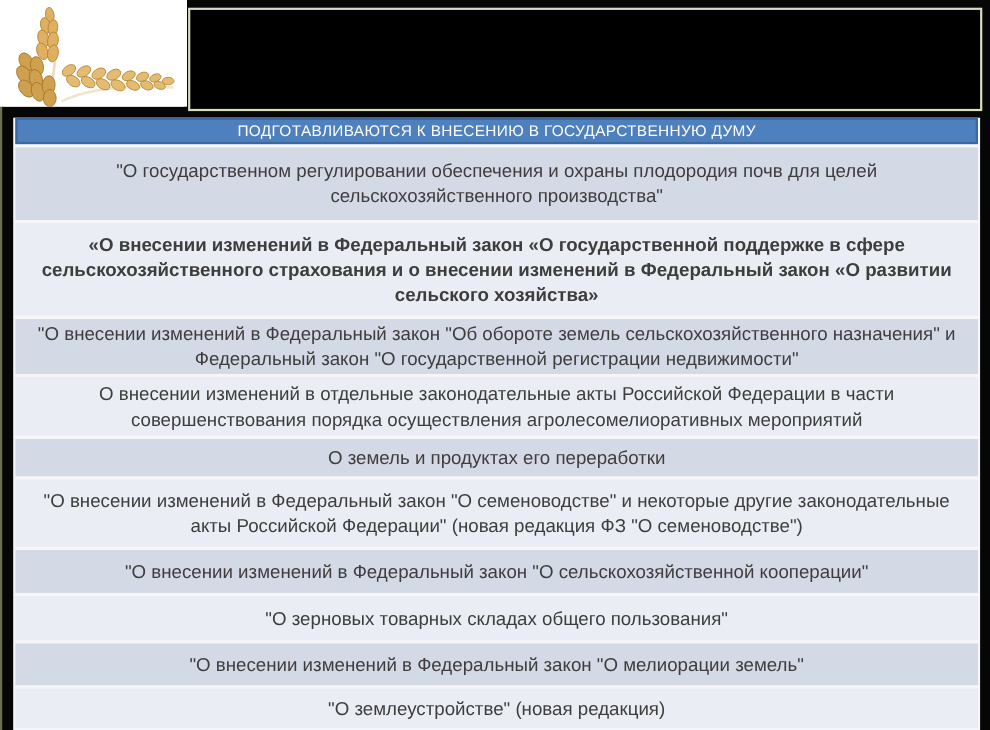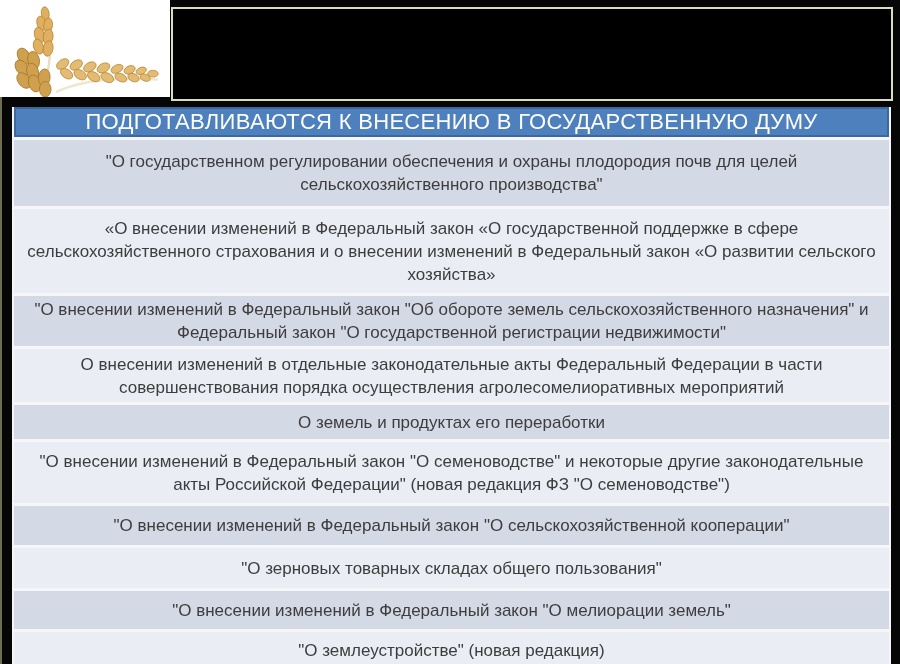--- a/index.html
+++ b/index.html
@@ -29,40 +29,40 @@
     position:absolute;left:12px;top:107px;width:875px;
     background:#f6f6f8;
     padding:0 2px 2px 2px;
   }
   .tbl-header{
     min-height:20px;
     background:#4d80bd;
     border:2px solid #3b689f;
     display:flex;align-items:center;justify-content:center;
     color:#fdfdfd;
-    font-size:22px;
+    font-size:14px;
     letter-spacing:.3px;
     margin-bottom:3px;
     text-align:center;
   }
   .tbl-row{
     display:flex;align-items:center;justify-content:center;
     text-align:center;
     color:#3d3d3d;
     font-size:17px;
     line-height:23px;
     padding:2px 12px;
     box-sizing:border-box;
     margin-bottom:3px;
   }
   .tbl-row:last-child{margin-bottom:0;}
   .row-dark{background:#d4d9e6;}
   .row-light{background:#eaedf4;}
   .r1{min-height:66px;}
-  .r2{min-height:84px;}
+  .r2{min-height:84px;font-weight:bold;}
   .r3{min-height:47px;}
   .r4{min-height:53px;}
   .r5{min-height:34px;}
   .r6{min-height:61px;}
   .r7{min-height:39px;}
   .r8{min-height:40px;}
   .r9{min-height:38px;}
   .r10{min-height:36px;}
 </style>
 </head>
@@ -118,20 +118,20 @@
   </svg>
 </div>
 
 <div class="title-box"></div>
 
 <div class="law-table">
   <div class="tbl-header">ПОДГОТАВЛИВАЮТСЯ К ВНЕСЕНИЮ В ГОСУДАРСТВЕННУЮ ДУМУ</div>
   <div class="tbl-row row-dark r1">"О государственном регулировании обеспечения и охраны плодородия почв для целей сельскохозяйственного производства"</div>
   <div class="tbl-row row-light r2">«О внесении изменений в Федеральный закон «О государственной поддержке в сфере сельскохозяйственного страхования и о внесении изменений в Федеральный закон «О развитии сельского хозяйства»</div>
   <div class="tbl-row row-dark r3">"О внесении изменений в Федеральный закон "Об обороте земель сельскохозяйственного назначения" и Федеральный закон "О государственной регистрации недвижимости"</div>
-  <div class="tbl-row row-light r4">О внесении изменений в отдельные законодательные акты Федеральный Федерации в части совершенствования порядка осуществления агролесомелиоративных мероприятий</div>
+  <div class="tbl-row row-light r4">О внесении изменений в отдельные законодательные акты Российской Федерации в части совершенствования порядка осуществления агролесомелиоративных мероприятий</div>
   <div class="tbl-row row-dark r5">О земель и продуктах его переработки</div>
   <div class="tbl-row row-light r6">"О внесении изменений в Федеральный закон "О семеноводстве" и некоторые другие законодательные акты Российской Федерации" (новая редакция ФЗ "О семеноводстве")</div>
   <div class="tbl-row row-dark r7">"О внесении изменений в Федеральный закон "О сельскохозяйственной кооперации"</div>
   <div class="tbl-row row-light r8">"О зерновых товарных складах общего пользования"</div>
   <div class="tbl-row row-dark r9">"О внесении изменений в Федеральный закон "О мелиорации земель"</div>
   <div class="tbl-row row-light r10">"О землеустройстве" (новая редакция)</div>
 </div>
 
 </body></html>

